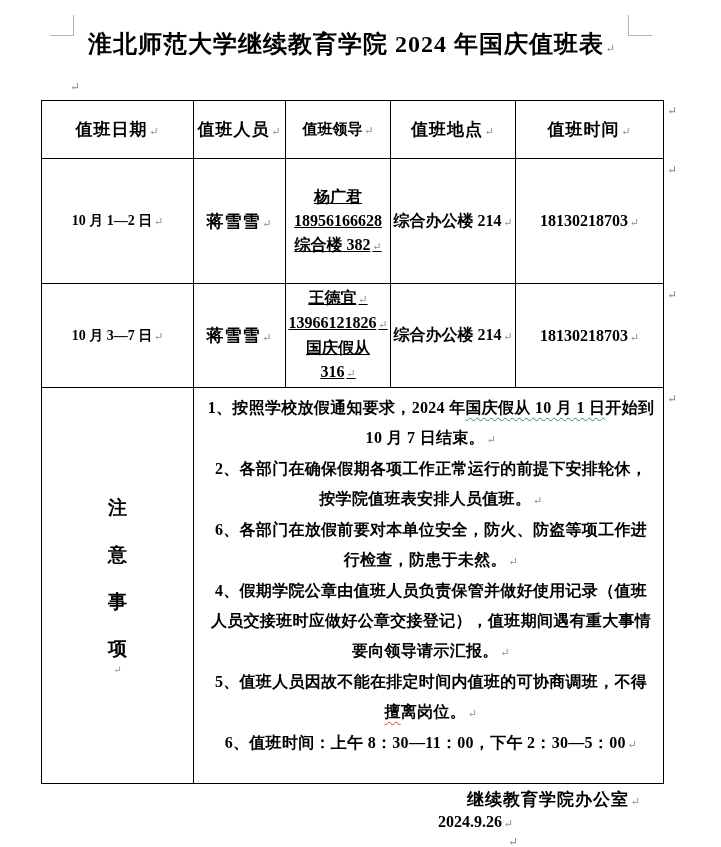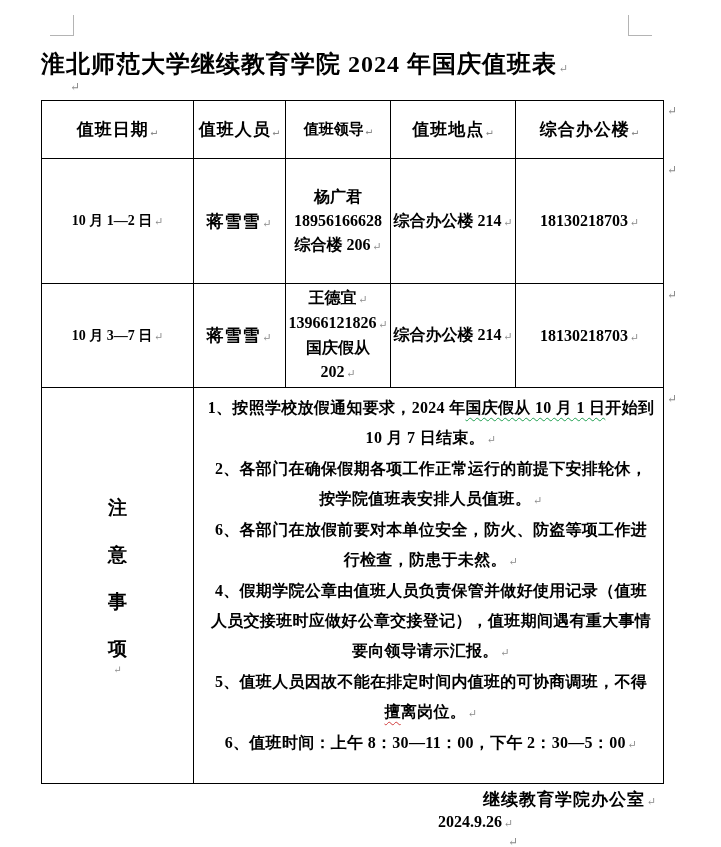--- a/index.html
+++ b/index.html
@@ -7,53 +7,53 @@
     width:721px;height:847px;position:relative;background:#ffffff;
     font-family:"Liberation Serif","DejaVu Serif",serif;
     font-weight:700;color:#000;overflow:hidden;
   }
   
   .crop{position:absolute;width:23px;height:20px;}
   .crop-tl{left:50px;top:15px;border-right:1px solid #b4b4b4;border-bottom:1px solid #b4b4b4;}
   .crop-tr{left:628px;top:15px;border-left:1px solid #b4b4b4;border-bottom:1px solid #b4b4b4;}
   
   .title{
-    position:absolute;left:41px;top:48px;width:622px;
+    position:absolute;left:41px;top:28px;width:622px;text-align:center;
     font-size:24px;letter-spacing:1px;white-space:nowrap;
   }
   .pilcrow{color:#8a8a8a;font-size:11px;font-weight:400;margin-left:2px;vertical-align:baseline;}
   .free-pilcrow{position:absolute;color:#8a8a8a;font-size:12px;font-weight:400;}
   
   table{
     position:absolute;left:41px;top:100px;border-collapse:collapse;table-layout:fixed;
     width:622px;
   }
   td,th{border:1.5px solid #000;padding:0;vertical-align:middle;text-align:center;overflow:hidden;}
-  th{font-size:17px;letter-spacing:1px;font-family:Liberation Mono, monospace;}
+  th{font-size:17px;letter-spacing:1px;}
   th.small-head{font-size:15px;letter-spacing:0;}
   tr.header-row{height:58px;}
   tr.row-0{height:125px;}
   tr.row-1{height:104px;}
   tr.notes-row{height:396px;}
   td.date-cell{font-size:14px;}
   td.person-cell{font-size:17px;letter-spacing:1px;}
-  td.leader-cell{font-size:16px;}
+  td.leader-cell{font-size:16px;text-decoration:underline;}
   td.leader-cell .ln{line-height:24px;}
   td.loc-cell,td.phone-cell{font-size:16px;}
   
   td.side-cell{vertical-align:middle;}
   .side-wrap{display:flex;flex-direction:column;align-items:center;justify-content:center;gap:28px;}
   .side-char{font-size:19px;line-height:19px;}
   .side-pilcrow{color:#8a8a8a;font-size:10px;font-weight:400;line-height:8px;margin-top:-20px;}
   td.notes-cell{vertical-align:top;text-align:center;padding:5px 8px 0 13px;}
   .note{font-size:16px;line-height:30px;letter-spacing:0.3px;}
   .wavy-green{text-decoration-line:underline;text-decoration-style:wavy;text-decoration-color:var(--wavy-green,#1e9e50);text-decoration-thickness:1px;text-underline-offset:4px;}
   .wavy-red{text-decoration-line:underline;text-decoration-style:wavy;text-decoration-color:var(--wavy-red,#d03c3c);text-decoration-thickness:1px;text-underline-offset:4px;}
   
-  .footer-office{position:absolute;left:454px;top:788px;width:232px;text-align:center;font-size:17px;letter-spacing:1px;}
+  .footer-office{position:absolute;left:438px;top:788px;width:232px;text-align:center;font-size:17px;letter-spacing:1px;}
   .footer-date{position:absolute;left:438px;top:813px;width:212px;text-align:left;font-size:16px;}
 </style>
 </head>
 <body>
 
 <div class="crop crop-tl"></div>
 <div class="crop crop-tr"></div>
 
 <div class="title"><span>淮北师范大学继续教育学院 2024 年国庆值班表</span><span class="pilcrow">↵</span></div>
 
@@ -66,41 +66,41 @@
       <col style="width:105px">
       <col style="width:125px">
       <col style="width:148px">
   </colgroup>
   <tbody>
       <tr class="header-row">
     <th><span>值班日期</span><span class="pilcrow">↵</span></th>
     <th><span>值班人员</span><span class="pilcrow">↵</span></th>
     <th class="small-head"><span>值班领导</span><span class="pilcrow">↵</span></th>
     <th><span>值班地点</span><span class="pilcrow">↵</span></th>
-    <th><span>综合办公楼</span><span class="pilcrow">↵</span></th>
+    <th><span>值班时间</span><span class="pilcrow">↵</span></th>
   </tr>
   <tr class="row-0">
     <td class="date-cell"><span>10 月 1—2 日</span><span class="pilcrow">↵</span></td>
     <td class="person-cell"><span>蒋雪雪</span><span class="pilcrow">↵</span></td>
     <td class="leader-cell">
           <div class="ln"><span>杨广君</span></div>
           <div class="ln"><span>18956166628</span></div>
-          <div class="ln"><span>综合楼 206</span><span class="pilcrow">↵</span></div>
+          <div class="ln"><span>综合楼 382</span><span class="pilcrow">↵</span></div>
         </td>
     <td class="loc-cell"><span>综合办公楼 214</span><span class="pilcrow">↵</span></td>
     <td class="phone-cell"><span>18130218703</span><span class="pilcrow">↵</span></td>
   </tr>
   <tr class="row-1">
     <td class="date-cell"><span>10 月 3—7 日</span><span class="pilcrow">↵</span></td>
     <td class="person-cell"><span>蒋雪雪</span><span class="pilcrow">↵</span></td>
     <td class="leader-cell">
           <div class="ln"><span>王德宜</span><span class="pilcrow">↵</span></div>
           <div class="ln"><span>13966121826</span><span class="pilcrow">↵</span></div>
           <div class="ln"><span>国庆假从</span></div>
-          <div class="ln"><span>202</span><span class="pilcrow">↵</span></div>
+          <div class="ln"><span>316</span><span class="pilcrow">↵</span></div>
         </td>
     <td class="loc-cell"><span>综合办公楼 214</span><span class="pilcrow">↵</span></td>
     <td class="phone-cell"><span>18130218703</span><span class="pilcrow">↵</span></td>
   </tr>
   <tr class="notes-row">
     <td class="side-cell">
       <div class="side-wrap">
             <div class="side-char">注</div>
             <div class="side-char">意</div>
             <div class="side-char">事</div>

